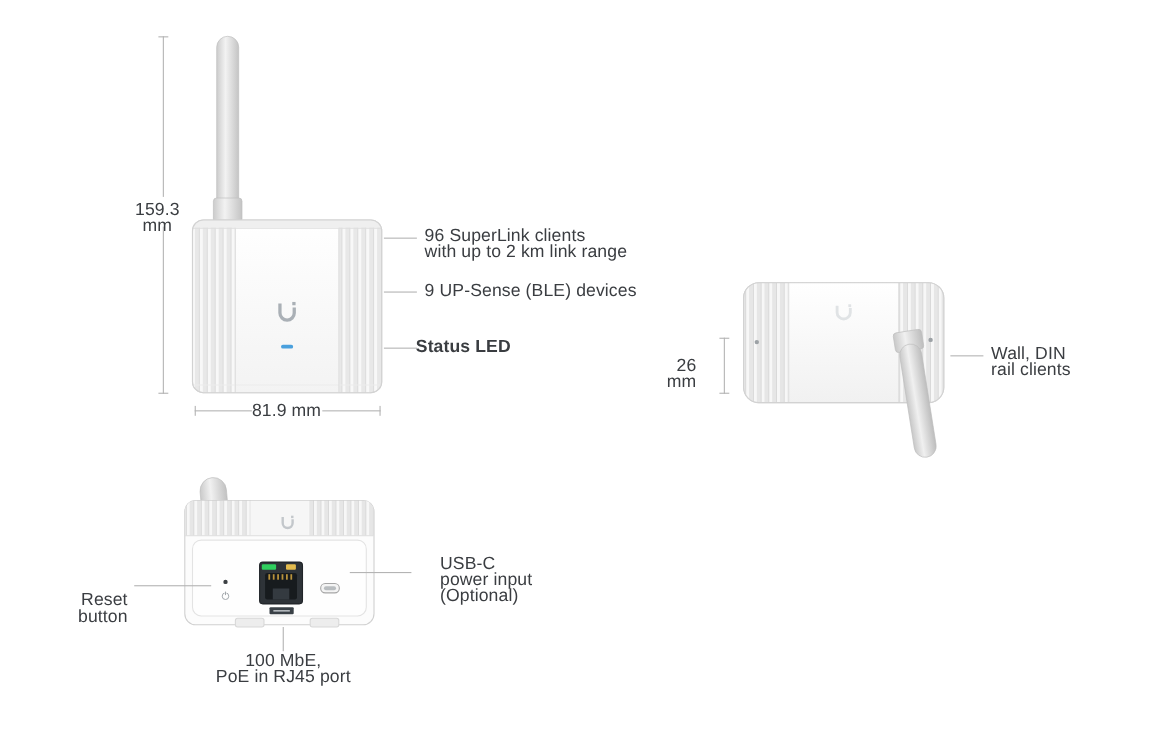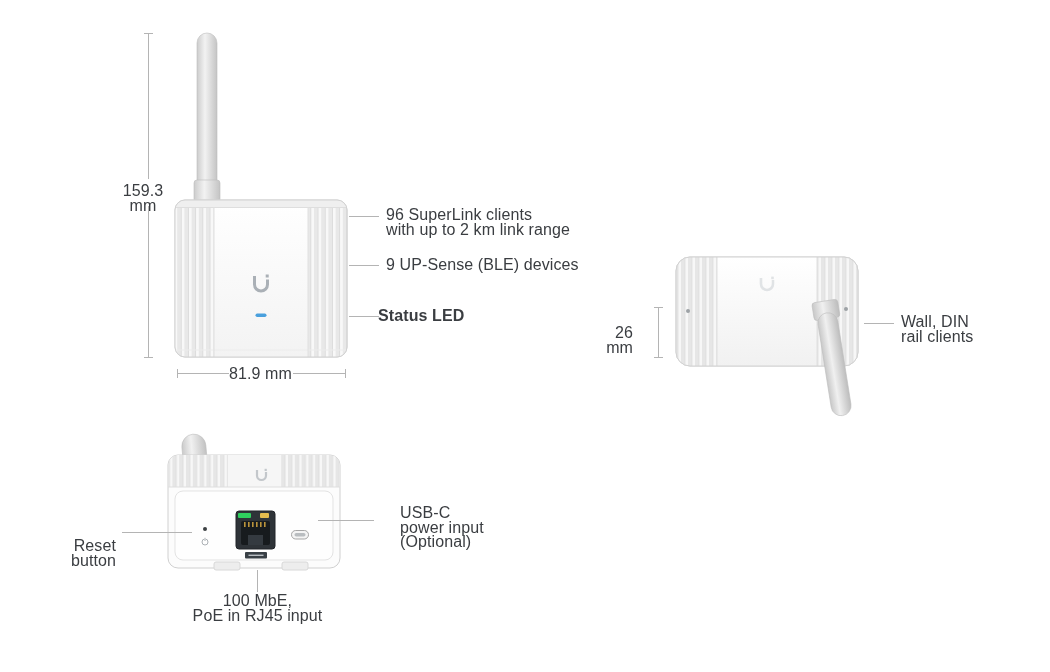--- a/index.html
+++ b/index.html
@@ -230,16 +230,16 @@
     <div class="label" style="left:42px; top:526px; width:74px; text-align:right;margin-top:13px;">Reset button</div>
     <div class="lineH" style="left:122px; top:532px; width:70px;"></div>
 
     <div class="lineH" style="left:318px; top:520px; width:56px;"></div>
     <div class="label ml" style="left:400px; top:506px;">USB-C
 power input
 (Optional)</div>
 
     <div class="lineV" style="left:257px; top:570px; height:22px;"></div>
     <div class="label ml" style="left:187px; top:594px; width:141px; text-align:center;">100 MbE,
-PoE in RJ45 input</div>
+PoE in RJ45 port</div>
   </div>
 
 </div>
 
 </body></html>

